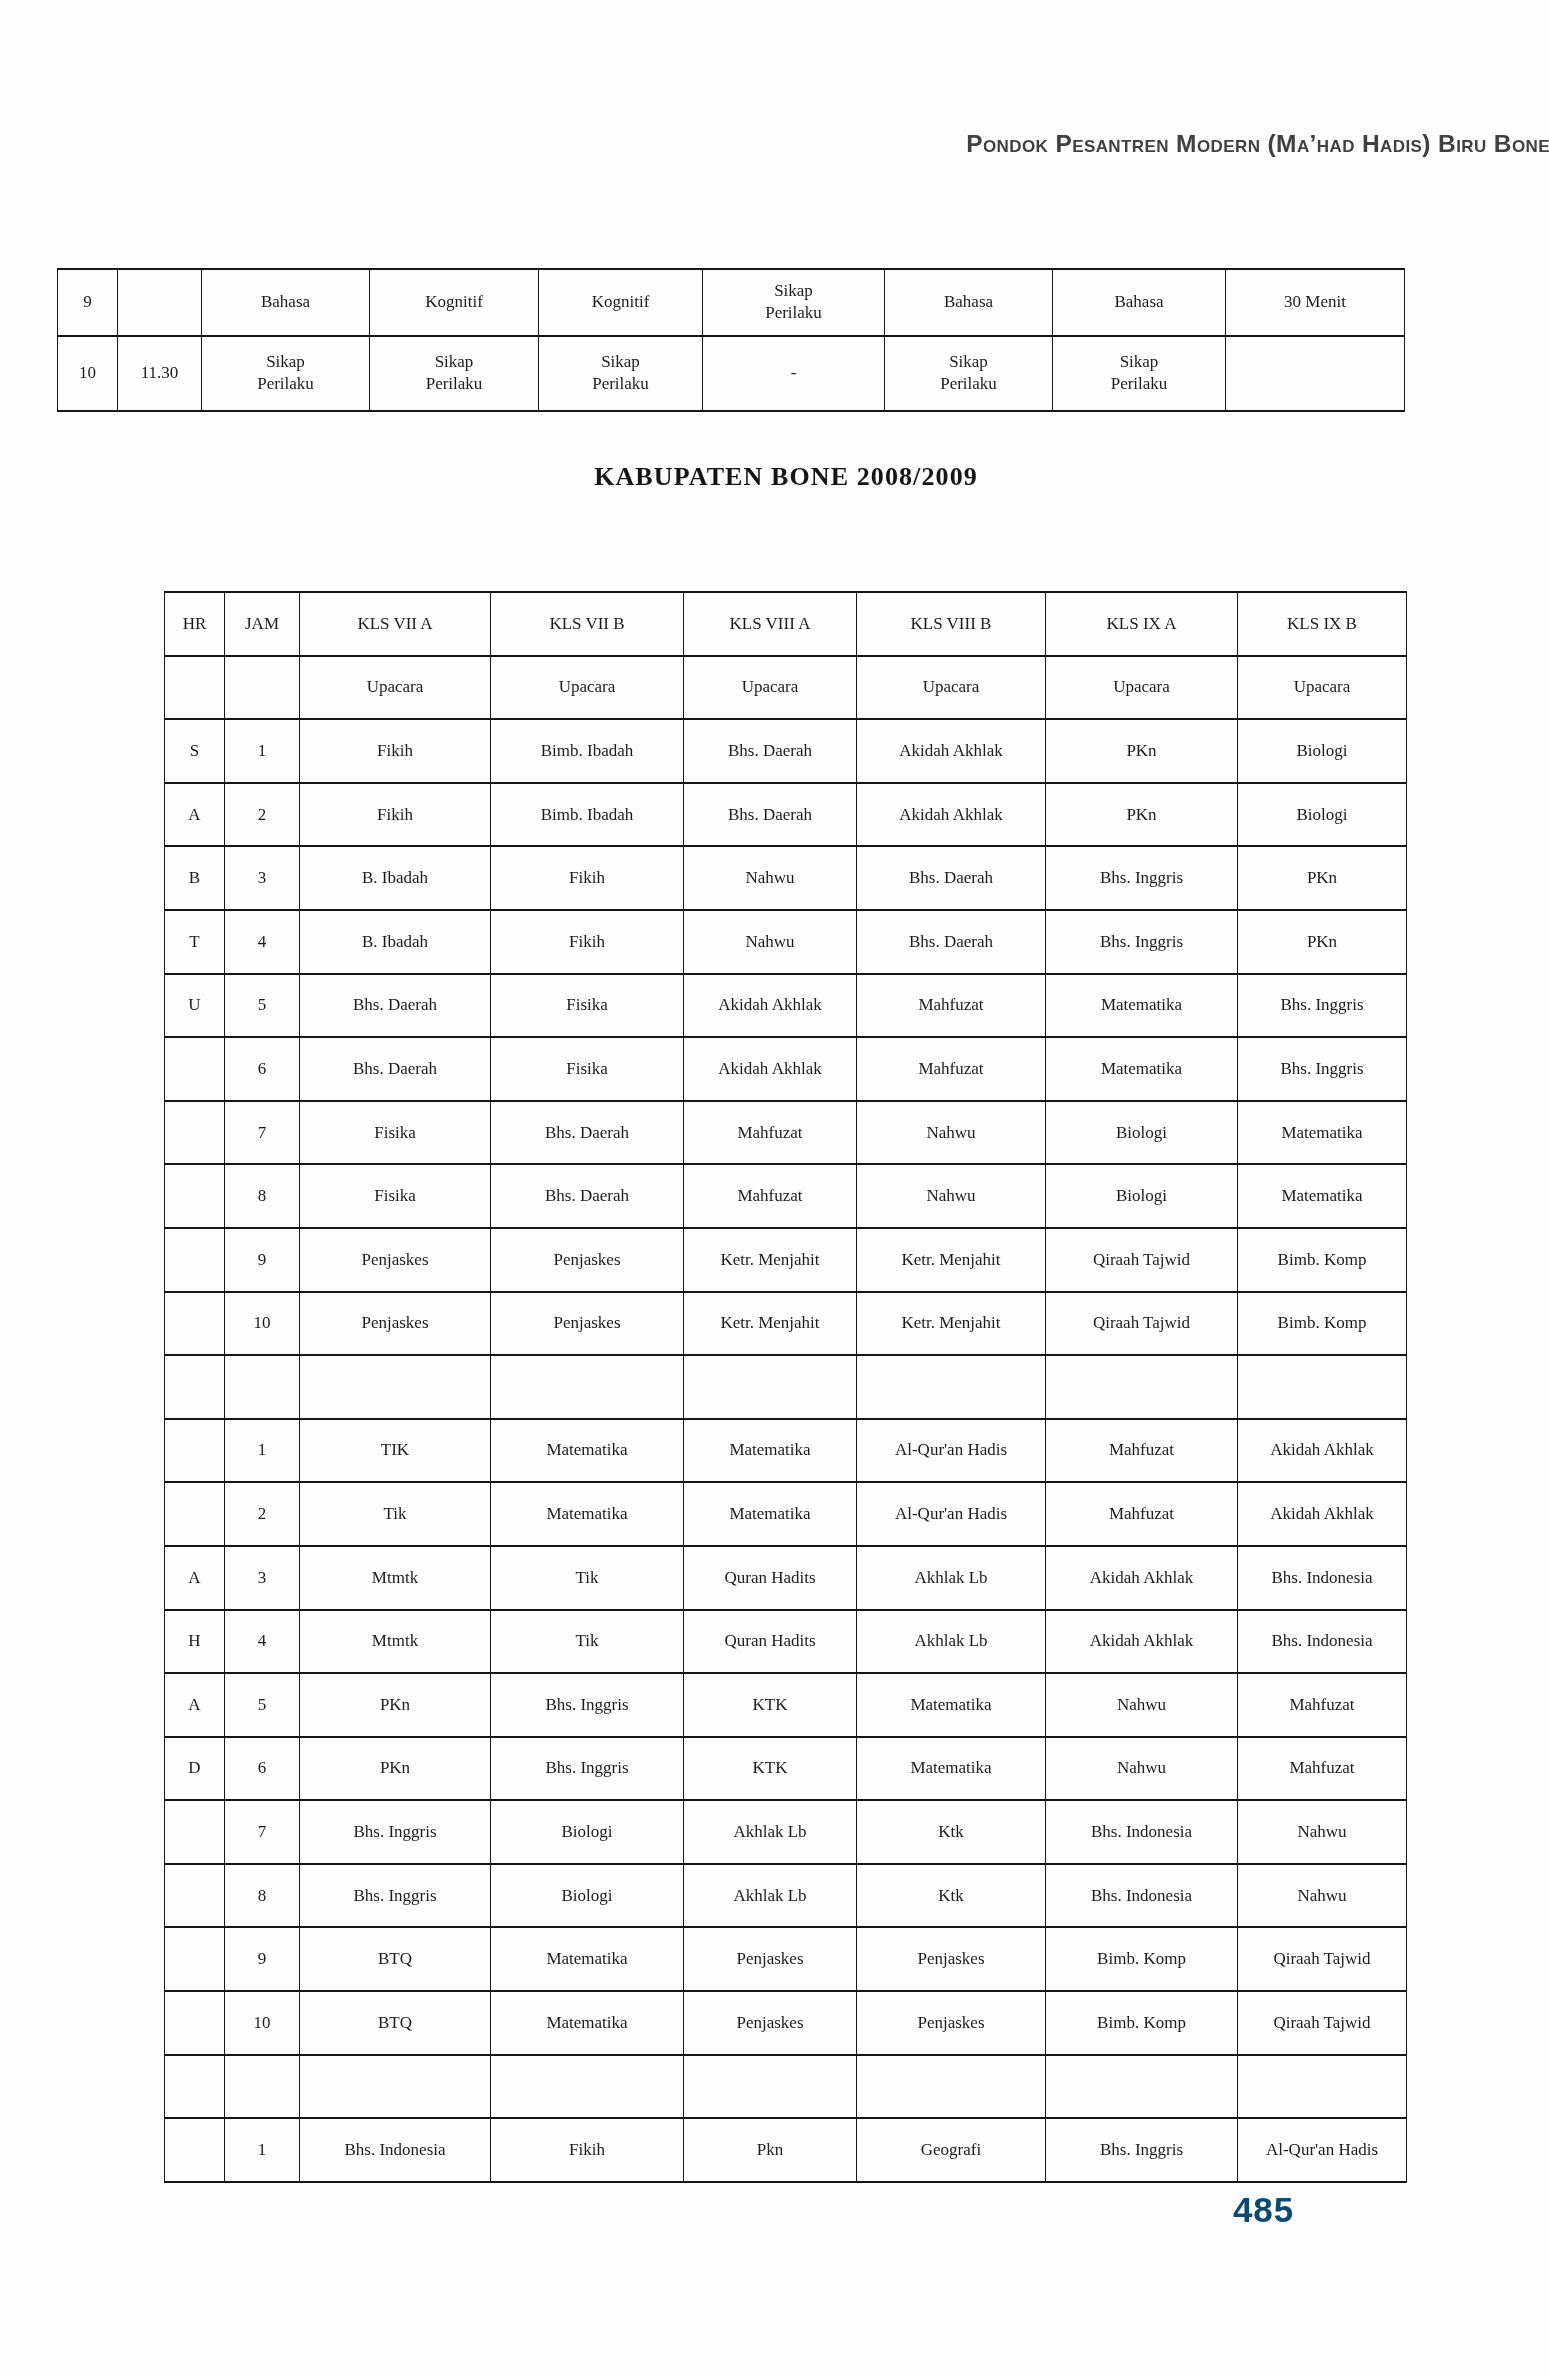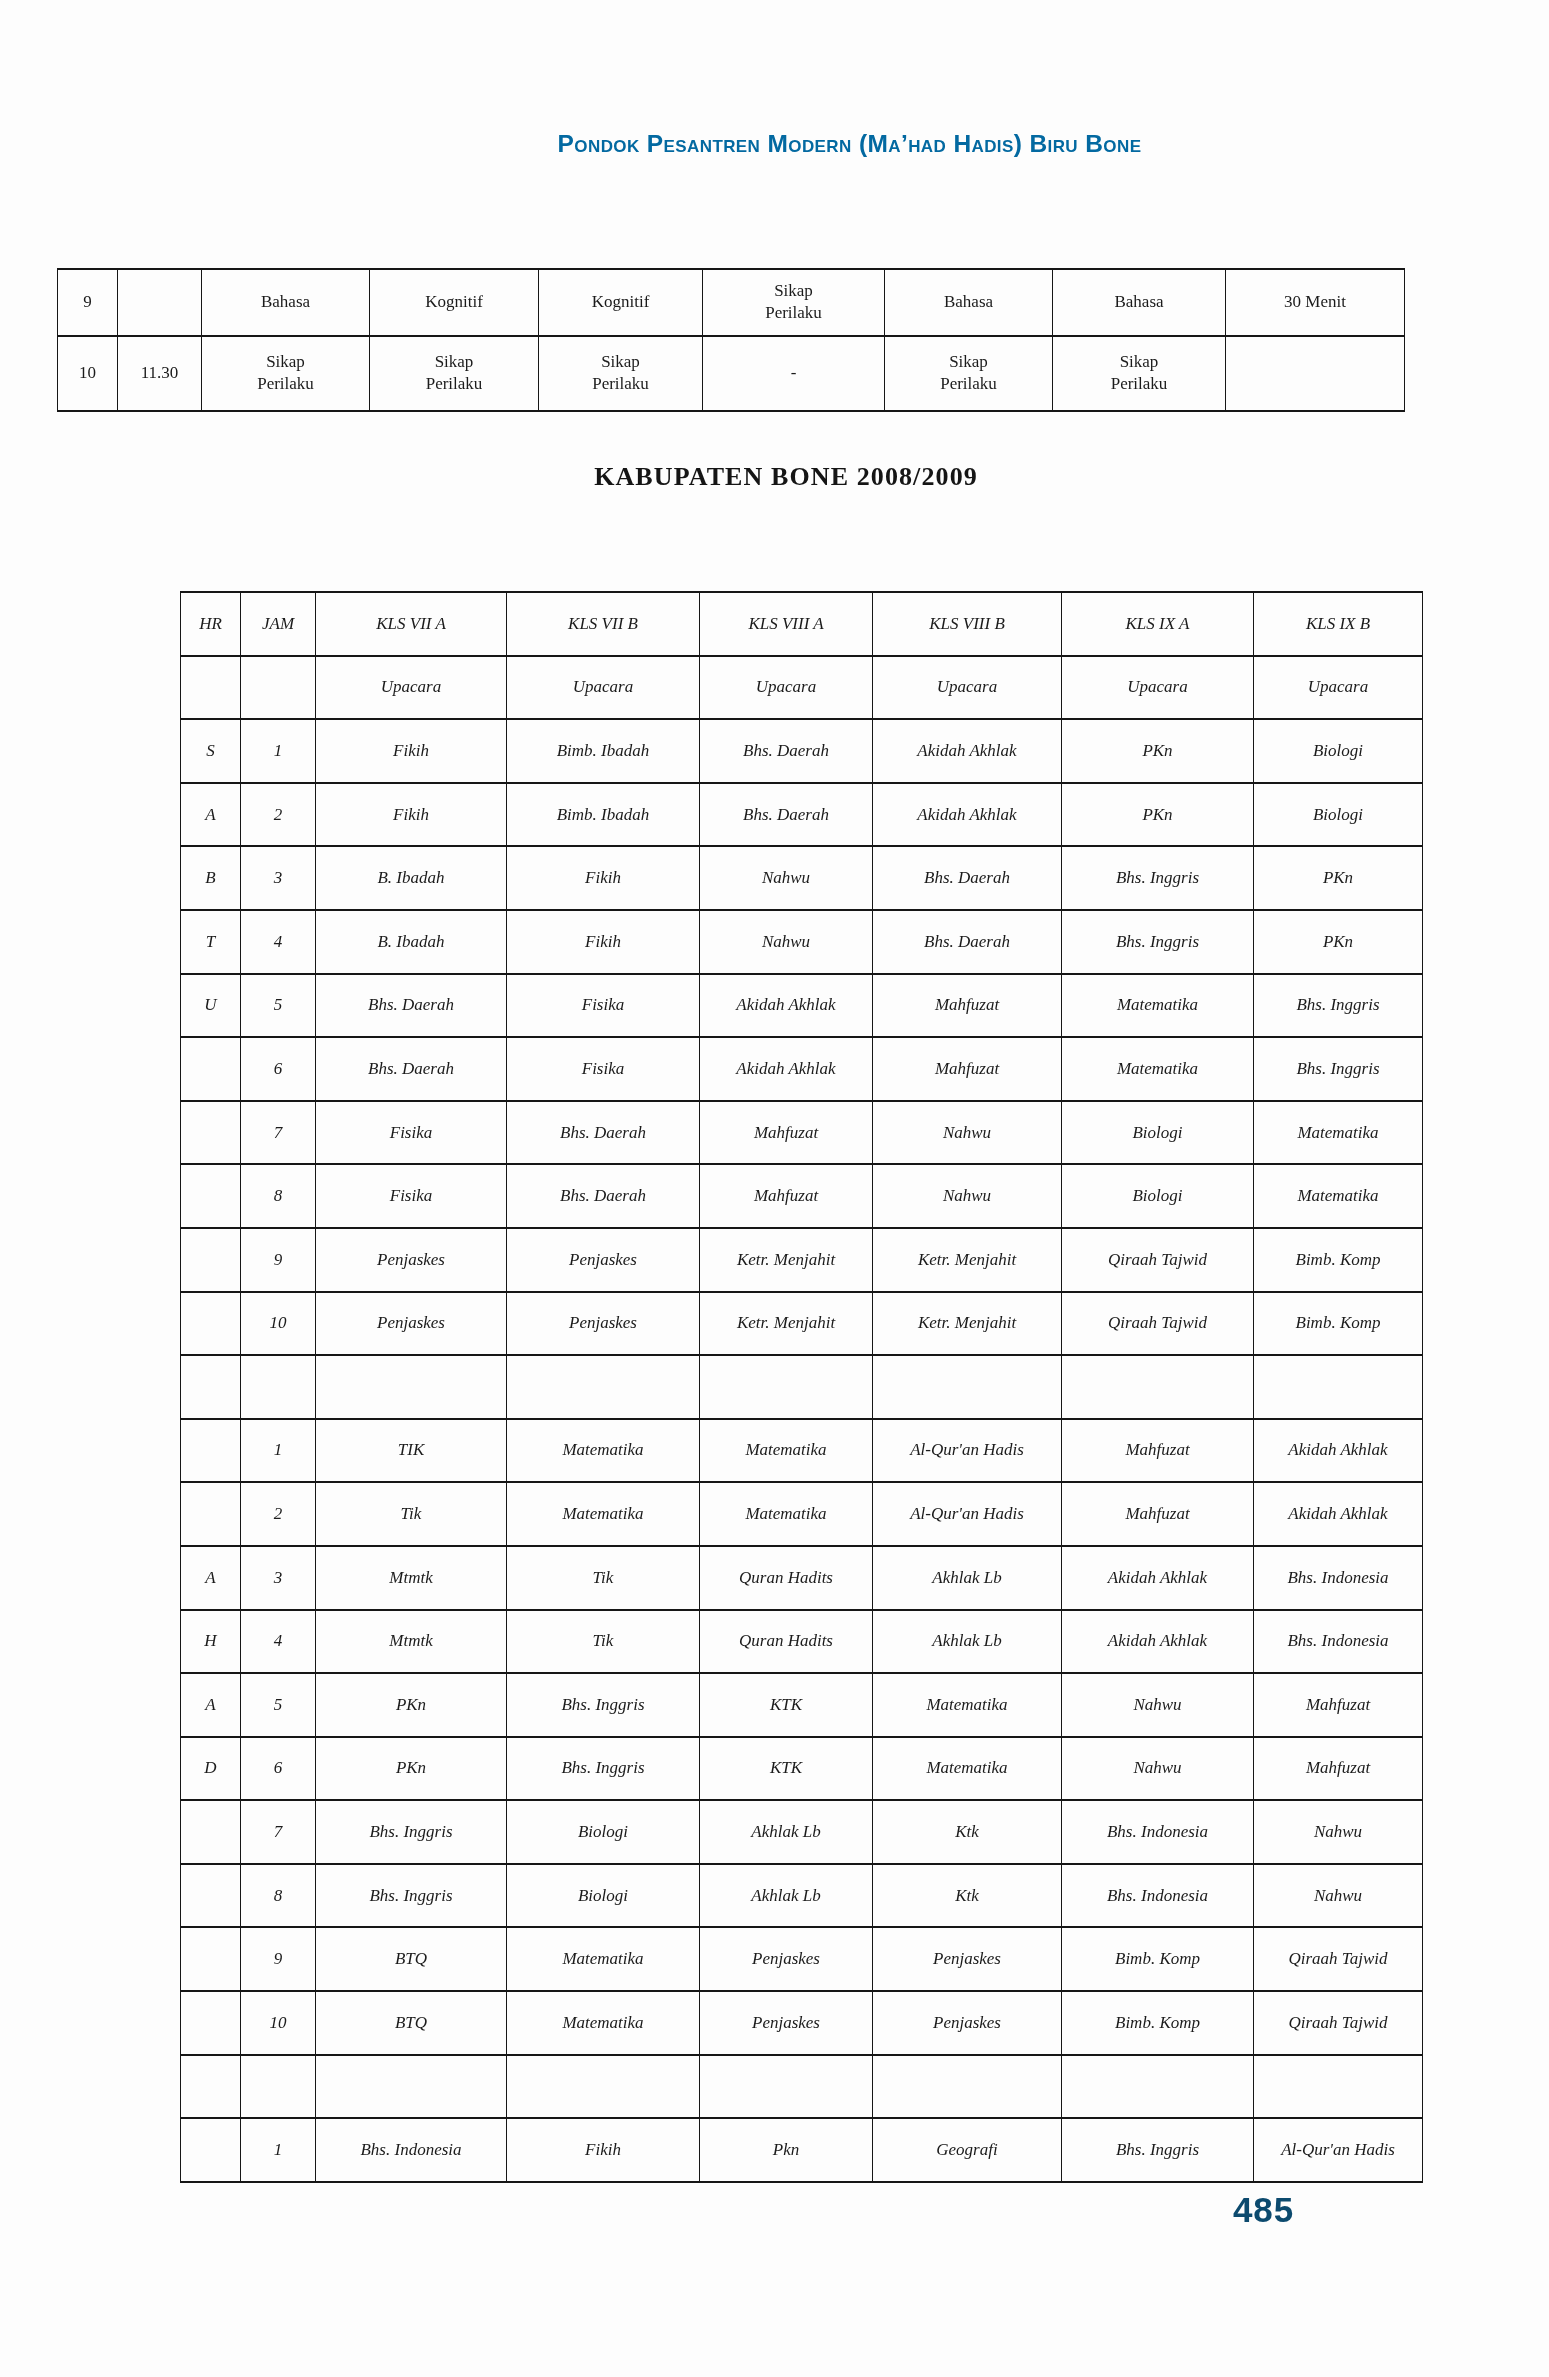--- a/index.html
+++ b/index.html
@@ -10,27 +10,27 @@
     background: #fdfdfd;
     font-family: "Liberation Serif", serif;
     color: #1b1b1b;
     overflow: hidden;
   }
   .running-header {
     position: absolute;
     top: 130px;
     left: 149px;
     width: 1401px;
-    text-align: center;
+    text-align: right;
     font-family: "Liberation Sans", sans-serif;
     font-variant: small-caps;
     font-weight: 700;
     font-size: 24.5px;
     letter-spacing: 0.4px;
-    color: #0369a1;
+    color: #404040;
   }
   table.grid {
     border-collapse: collapse;
     table-layout: fixed;
     background: #fdfdfd;
   }
   table.grid td, table.grid th {
     border: 1.8px solid #161616;
     border-top-width: 2.6px;
     border-bottom-width: 2.6px;
@@ -53,21 +53,21 @@
     left: 166px;
     width: 1240px;
     text-align: center;
     font-weight: 700;
     font-size: 26px;
     letter-spacing: 1.1px;
     color: #151515;
   }
   .doc-title div { margin-bottom: 19px; }
 
-  .roster-table { position: absolute; top: 591px; left: 180px; width: 1242px; font-style: italic; }
+  .roster-table { position: absolute; top: 591px; left: 164px; width: 1242px; }
   .roster-table th { height: 58px; }
   .roster-table td { height: 58px; }
 
   .page-number {
     position: absolute;
     top: 2190px;
     left: 1233px;
     font-family: "Liberation Sans", sans-serif;
     font-weight: 700;
     font-size: 35px;

